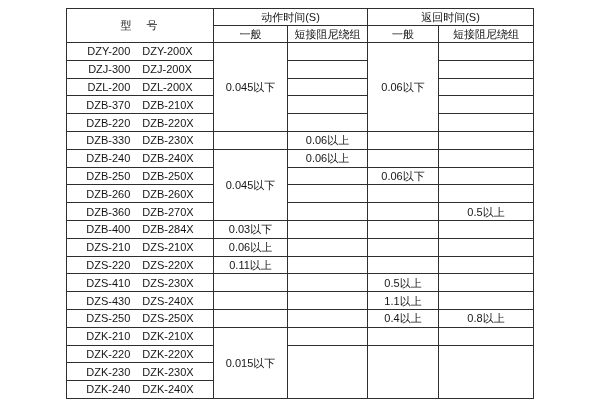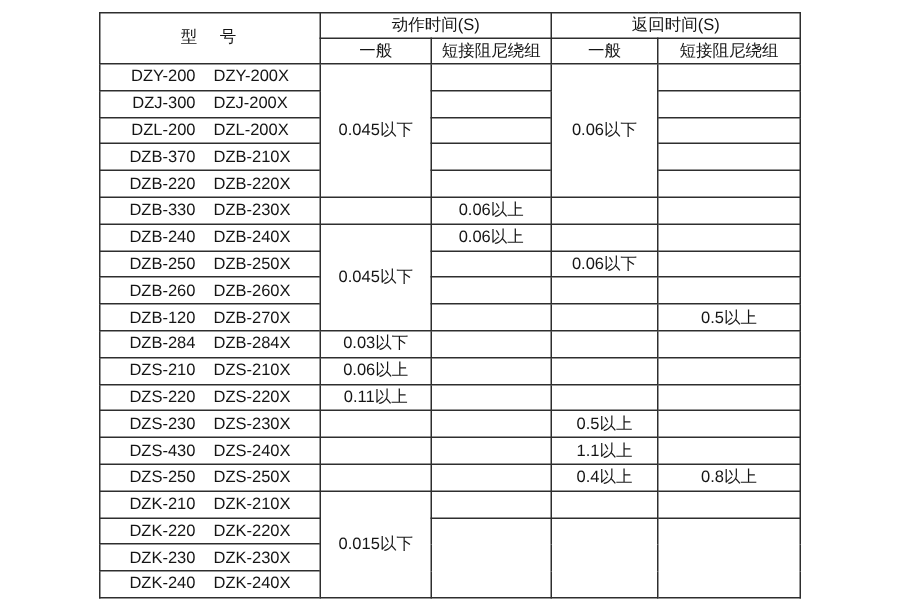--- a/index.html
+++ b/index.html
@@ -144,32 +144,32 @@
               <span>DZB-260X</span>
             </div>
           </td>
         <td></td>
         <td></td>
         <td></td>
       </tr>
       <tr>
         <td>
             <div class="model-pair">
-              <span>DZB-120</span>
+              <span>DZB-360</span>
               <span>DZB-270X</span>
             </div>
           </td>
         <td></td>
         <td></td>
         <td>0.5以上</td>
       </tr>
       <tr>
         <td>
             <div class="model-pair">
-              <span>DZB-284</span>
+              <span>DZB-400</span>
               <span>DZB-284X</span>
             </div>
           </td>
         <td>0.03以下</td>
         <td></td>
         <td></td>
         <td></td>
       </tr>
       <tr>
         <td>
@@ -191,21 +191,21 @@
             </div>
           </td>
         <td>0.11以上</td>
         <td></td>
         <td></td>
         <td></td>
       </tr>
       <tr>
         <td>
             <div class="model-pair">
-              <span>DZS-230</span>
+              <span>DZS-410</span>
               <span>DZS-230X</span>
             </div>
           </td>
         <td></td>
         <td></td>
         <td>0.5以上</td>
         <td></td>
       </tr>
       <tr>
         <td>

